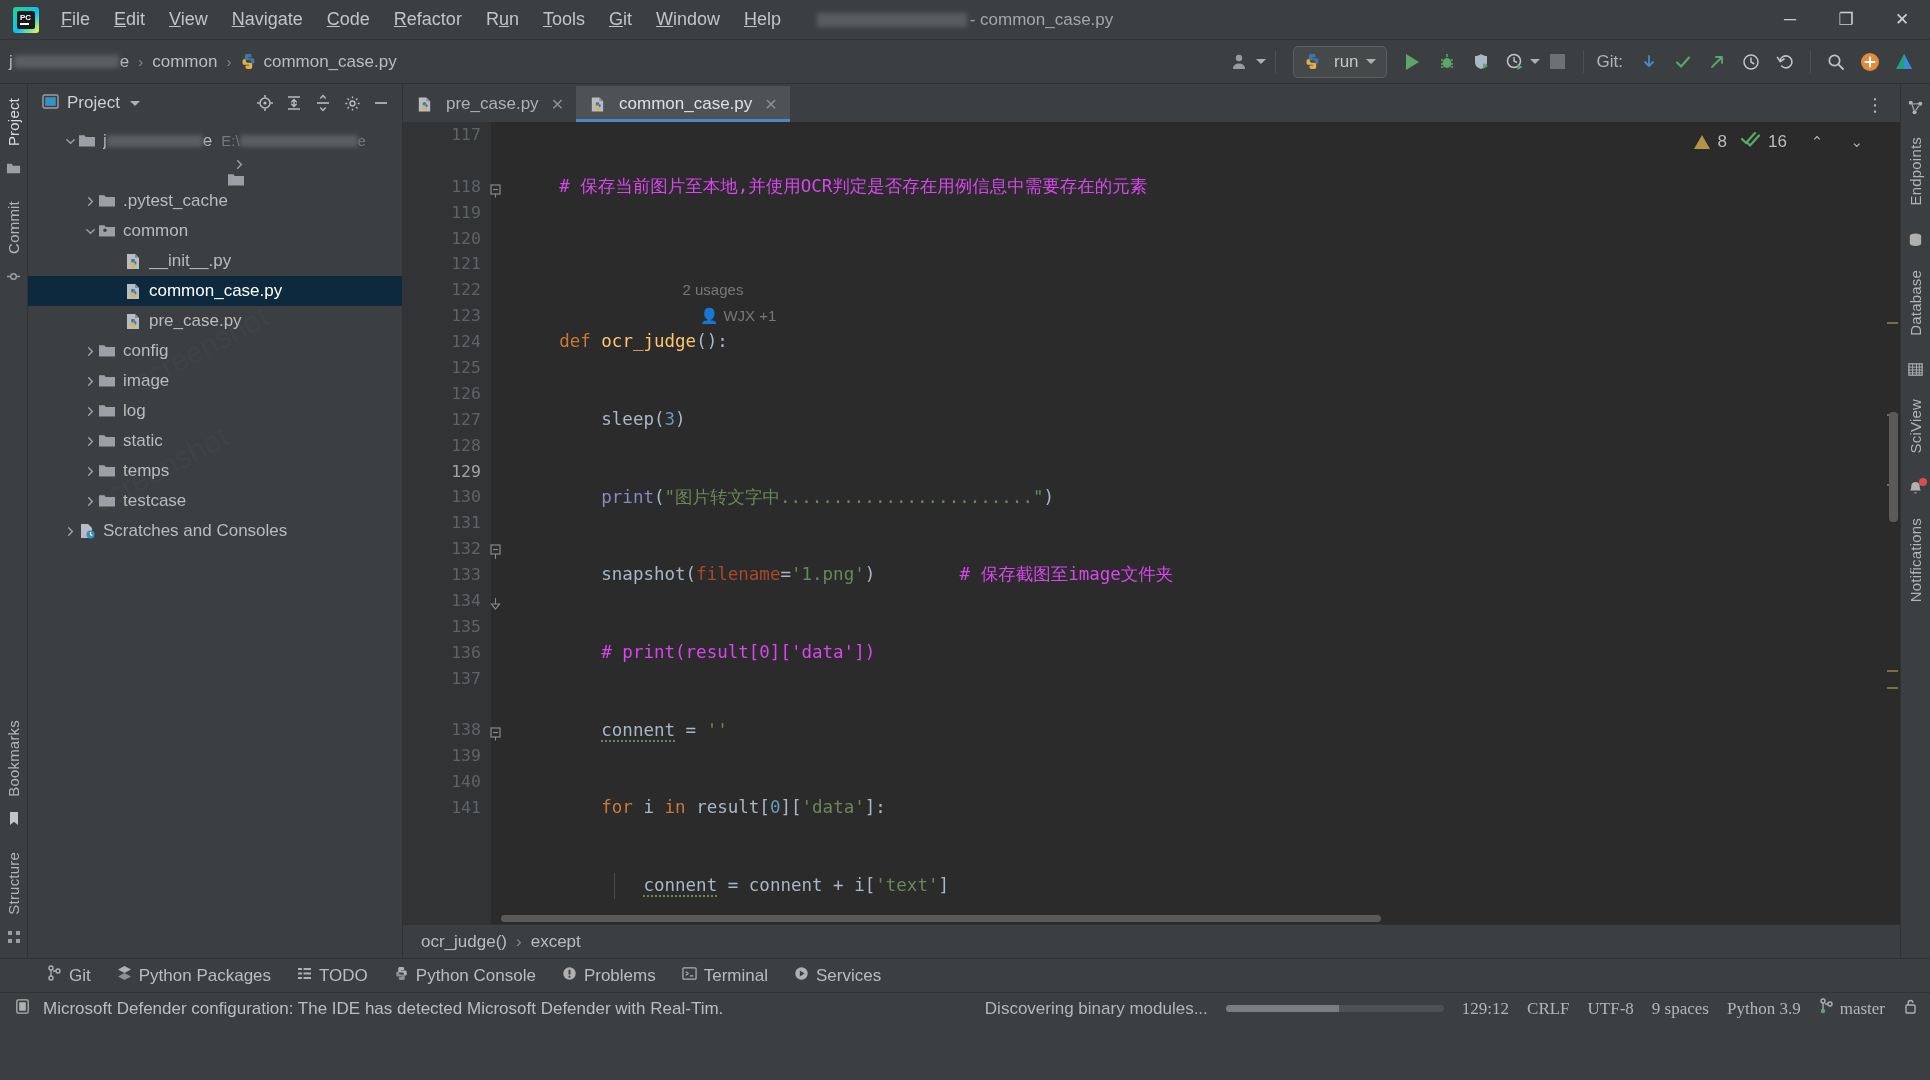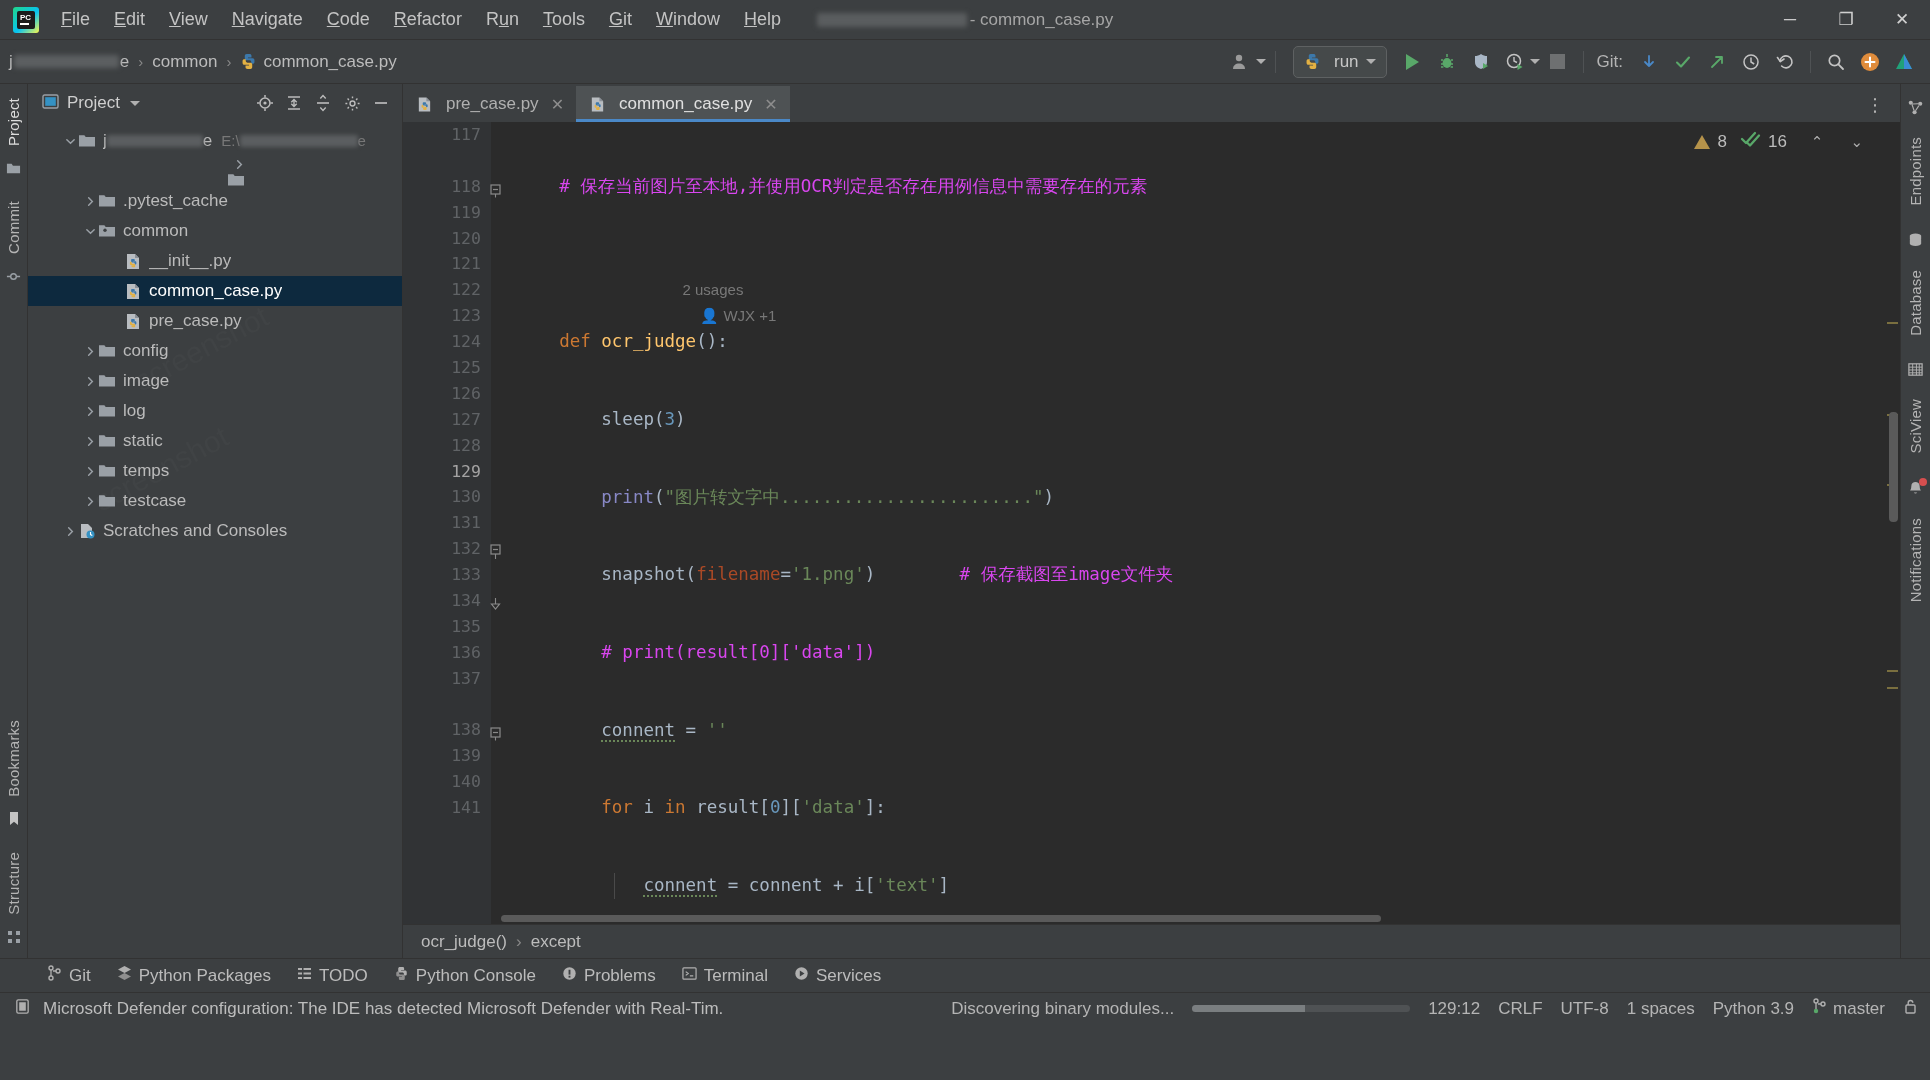--- a/index.html
+++ b/index.html
@@ -164,21 +164,21 @@
   .twitem { display:flex; align-items:center; gap:7px; padding:4px 11px; font-size:17px; color:#bcbcbc; border-radius:3px; }
 
   .statusbar {
     height:32px; flex:0 0 32px; background:#3c3f41; display:flex; align-items:center;
     padding:0 12px 0 14px; font-size:17px; color:#b5b5b5; gap:0; border-top:1px solid #323232;
   }
   .sb-msg { margin-left:12px; color:#bdbdbd; }
   .sb-right { margin-left:auto; display:flex; align-items:center; gap:18px; }
   .progtrack { width:218px; height:7px; background:#4f5254; border-radius:4px; overflow:hidden; }
   .progfill { height:100%; width:52%; background:#7a7e80; }
-  .sb-item { white-space:nowrap; }
+  .sb-item { white-space:nowrap;font-family:Liberation Serif, serif; }
 
   .watermark {
     position:absolute; font-size:30px; color:rgba(255,255,255,.022);
     transform:rotate(-28deg); pointer-events:none; user-select:none; white-space:nowrap;
     font-family:"Liberation Sans",sans-serif;
   }
 </style>
 </head>
 <body>
 
@@ -883,21 +883,21 @@
     <span class="sb-msg">Microsoft Defender configuration: The IDE has detected Microsoft Defender with Real-Tim.</span>
 
     <div class="sb-right">
       <span>Discovering binary modules...</span>
       <div class="progtrack">
           <div class="progfill"></div>
         </div>
       <span class="sb-item">129:12</span>
       <span class="sb-item">CRLF</span>
       <span class="sb-item">UTF-8</span>
-      <span class="sb-item">1 spaces</span>
+      <span class="sb-item">9 spaces</span>
       <span class="sb-item">Python 3.9</span>
       <span class="sb-item" style="display:flex;align-items:center;gap:6px;">
         <span><svg width="15" height="16" viewBox="0 0 15 16">
               <circle cx="4" cy="3" r="2" fill="none" stroke="#b0b0b0" stroke-width="1.4"></circle>
               <circle cx="4" cy="13" r="2.2" fill="#59a869"></circle>
               <circle cx="11" cy="6" r="2" fill="none" stroke="#b0b0b0" stroke-width="1.4"></circle>
               <path d="M4 5v6M6 6h3" stroke="#b0b0b0" stroke-width="1.3"></path>
             </svg></span>
         <span>master</span>
       </span>

